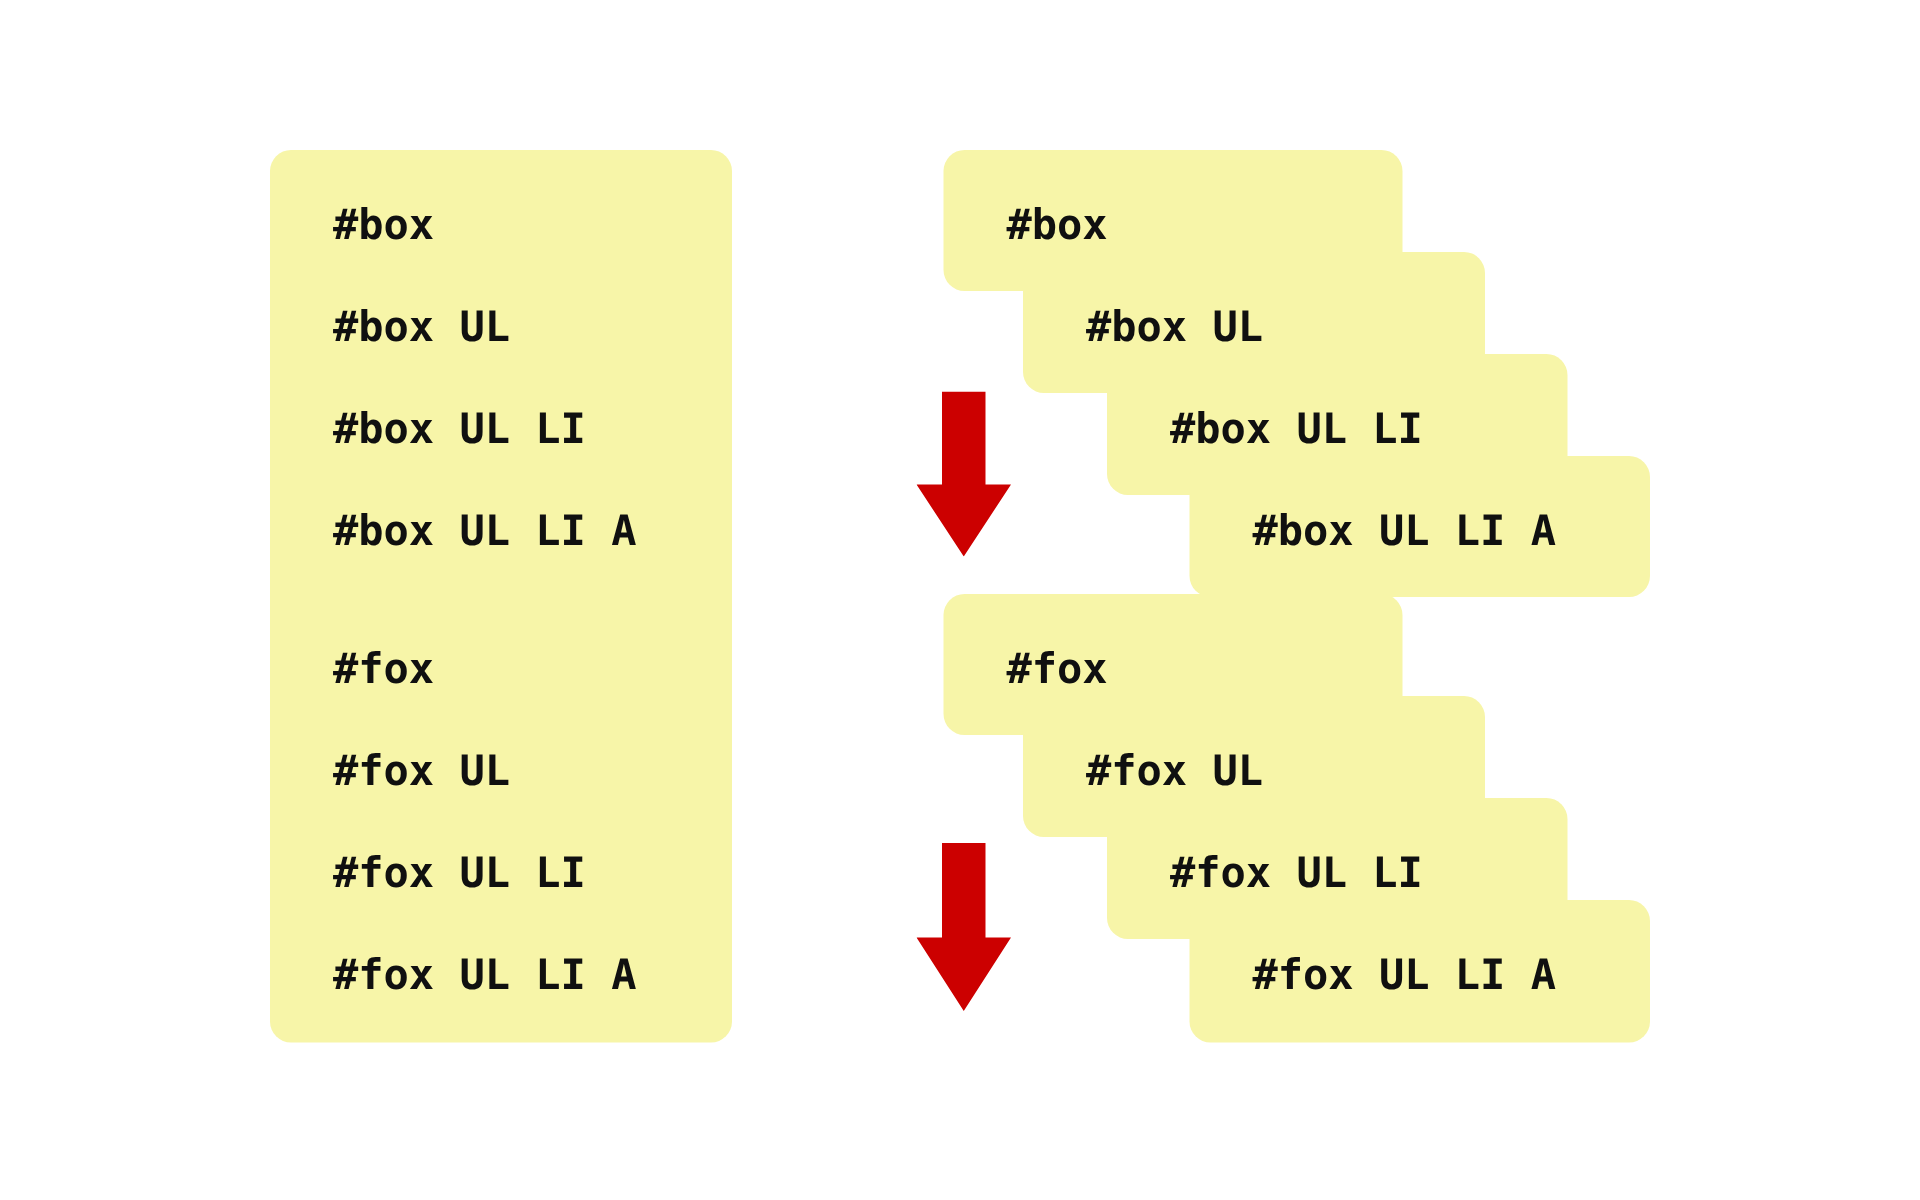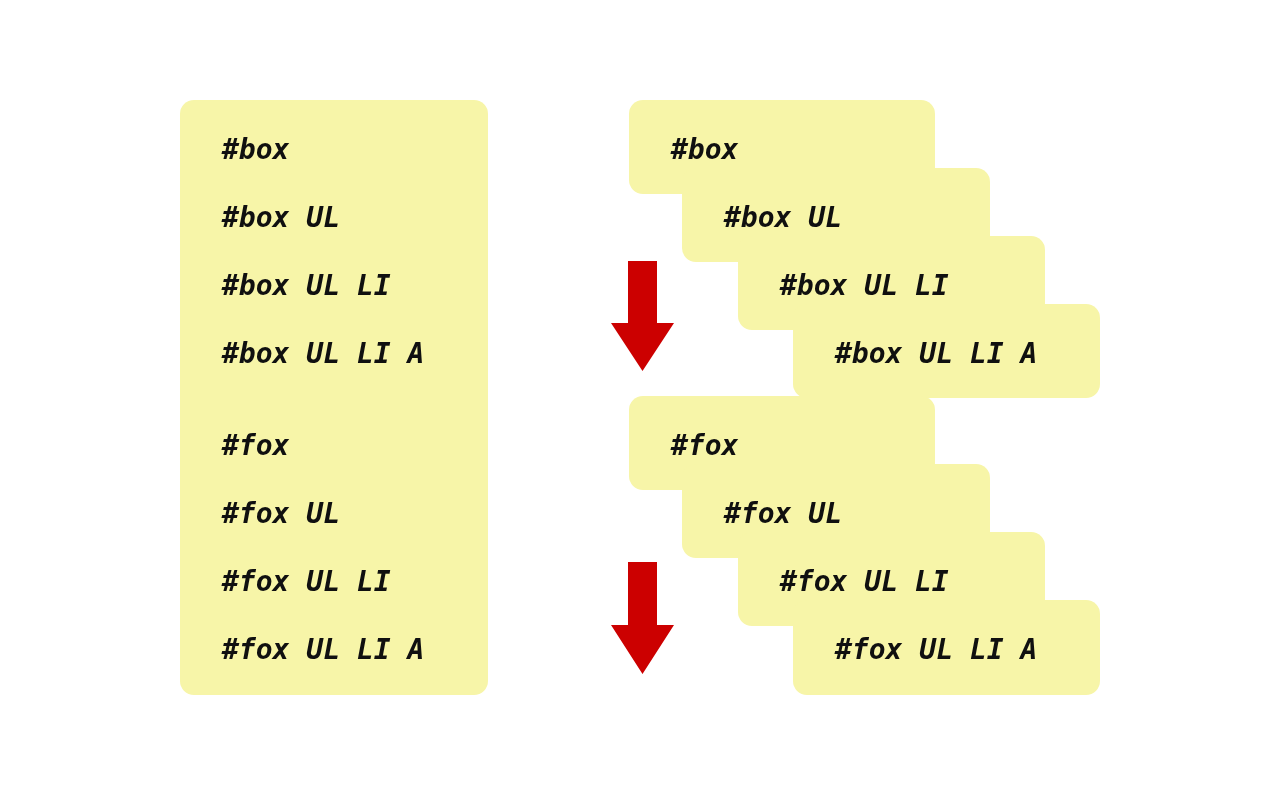--- a/index.html
+++ b/index.html
@@ -13,21 +13,20 @@
     position: relative;
     overflow: hidden;
     font-family: "DejaVu Sans Mono", "Liberation Mono", monospace;
   }
 
   #stage {
     position: absolute;
     left: 0; top: 0;
     width: 1280px;
     height: 685px;
-    font-style: italic;
   }
 
   
   .flat-panel {
     position: absolute;
     background: #f7f5a8;
     border-radius: 14px;
   }
   .flat-line {
     position: absolute;

